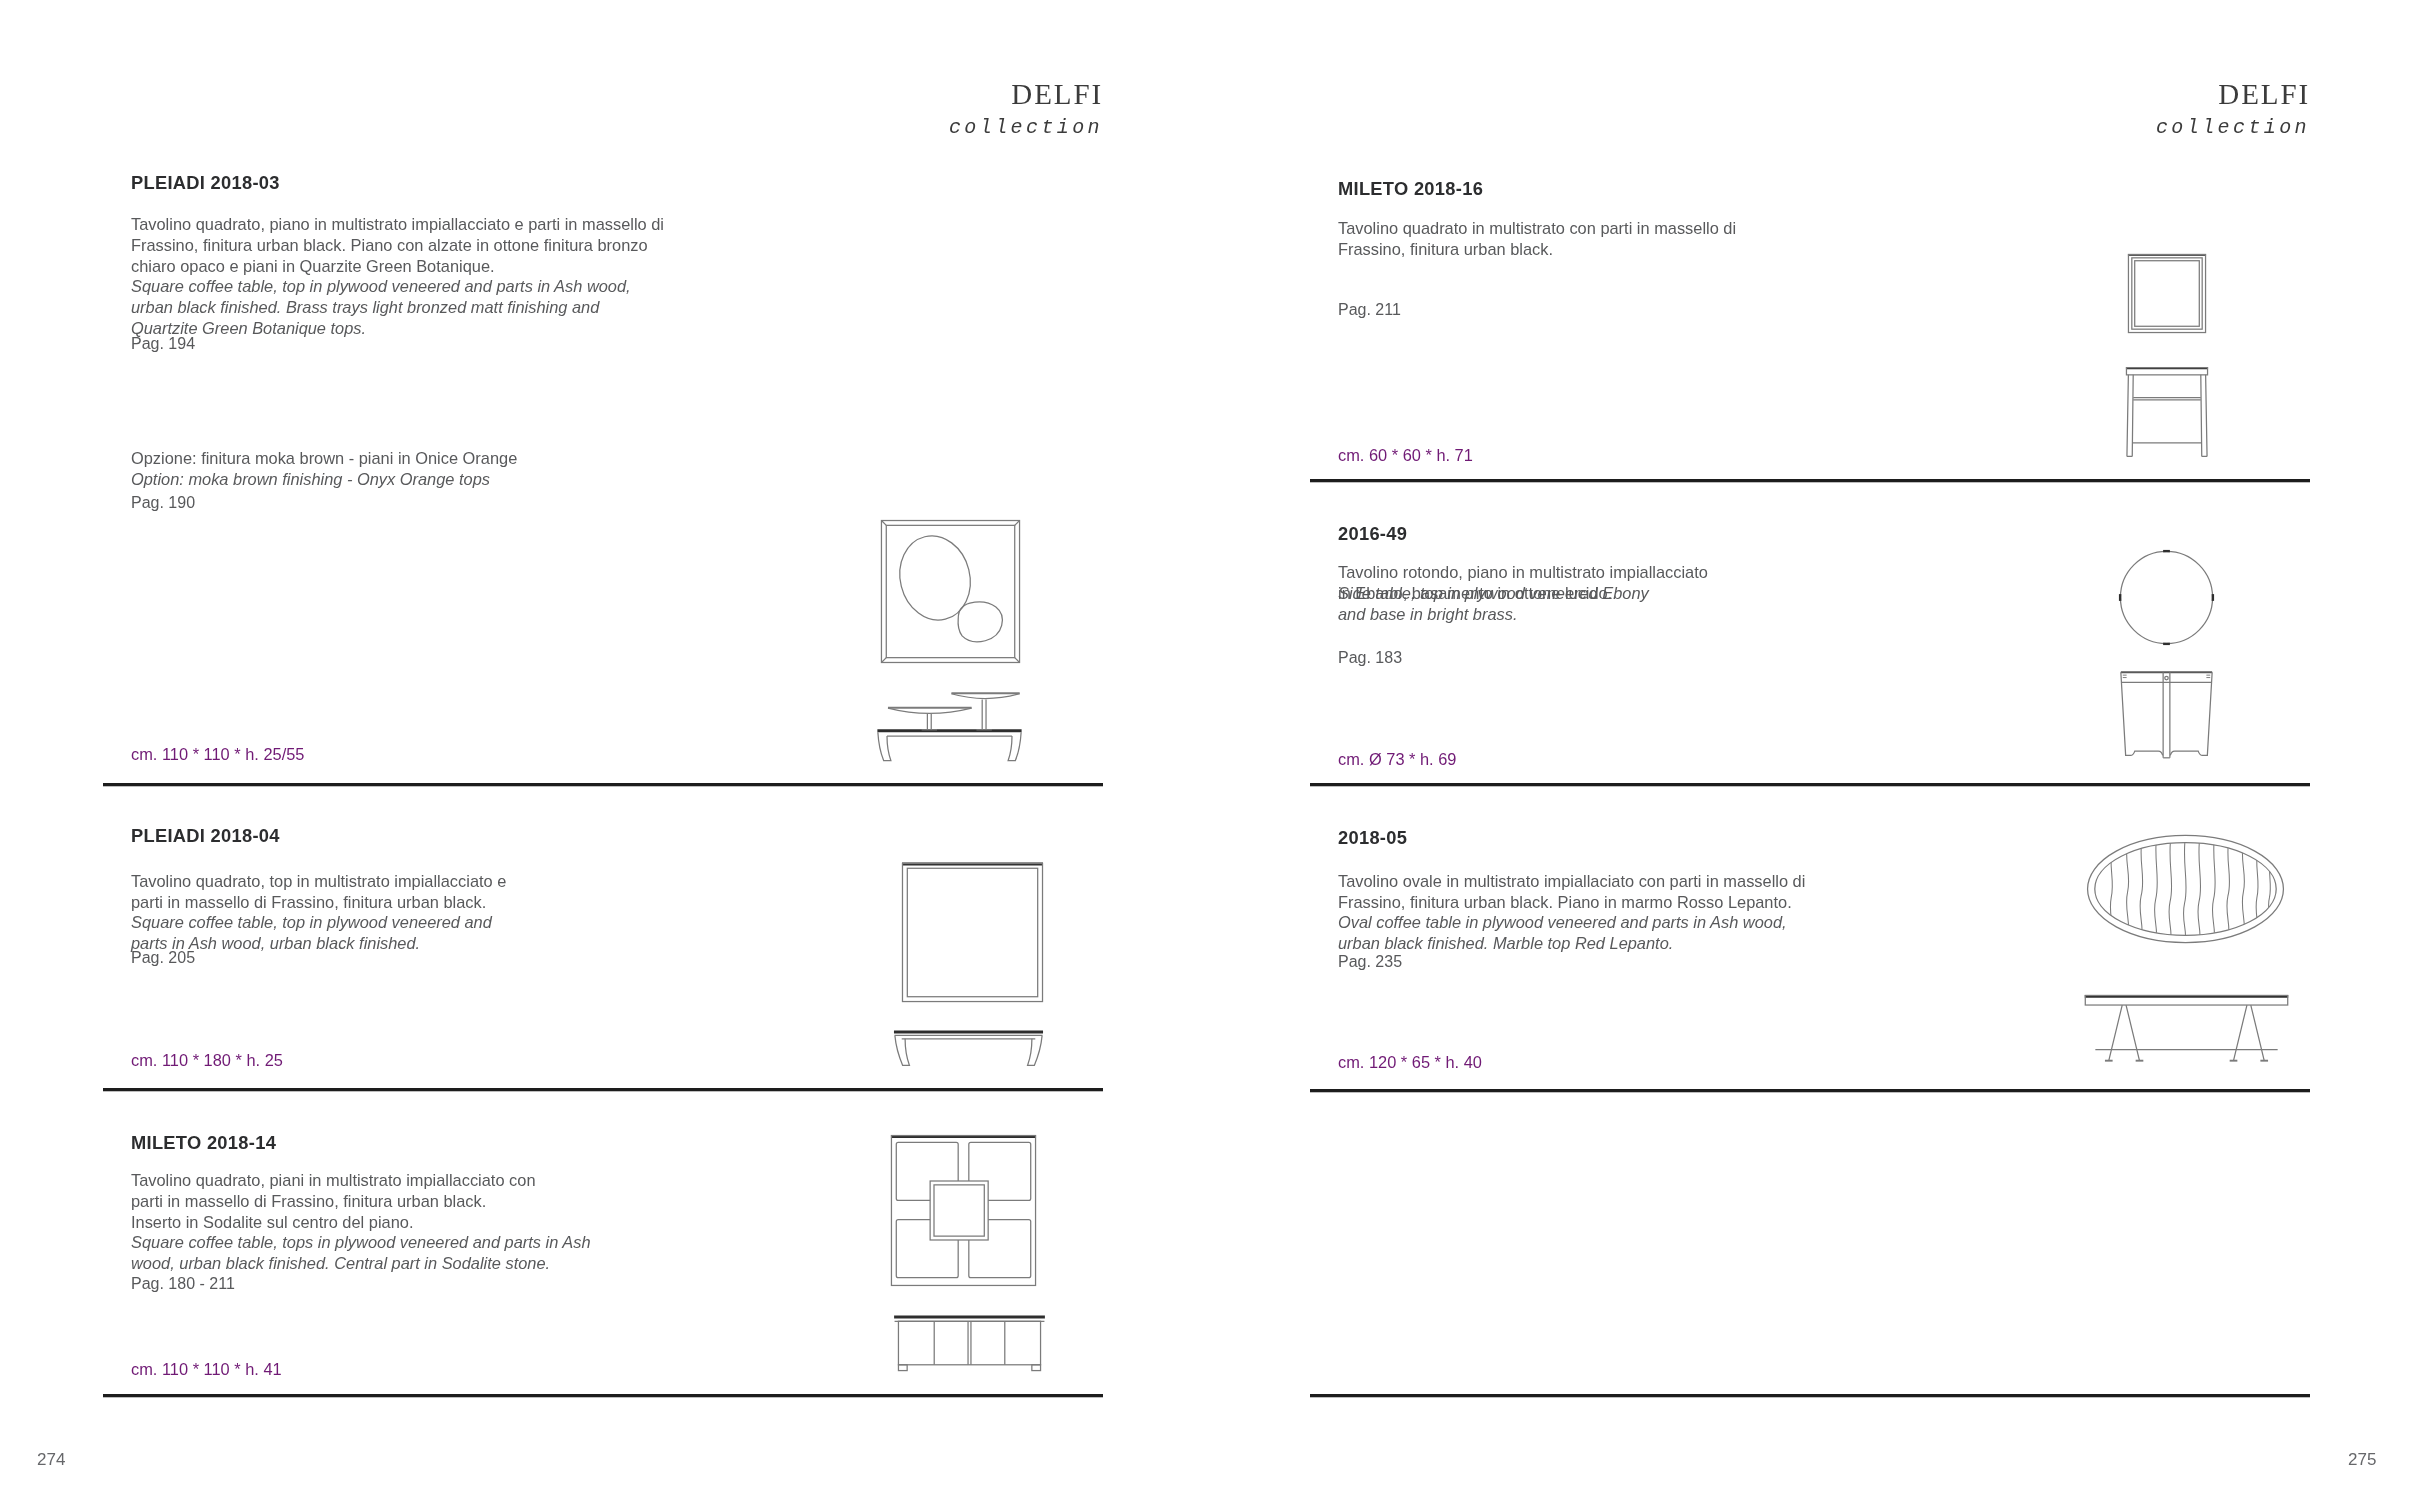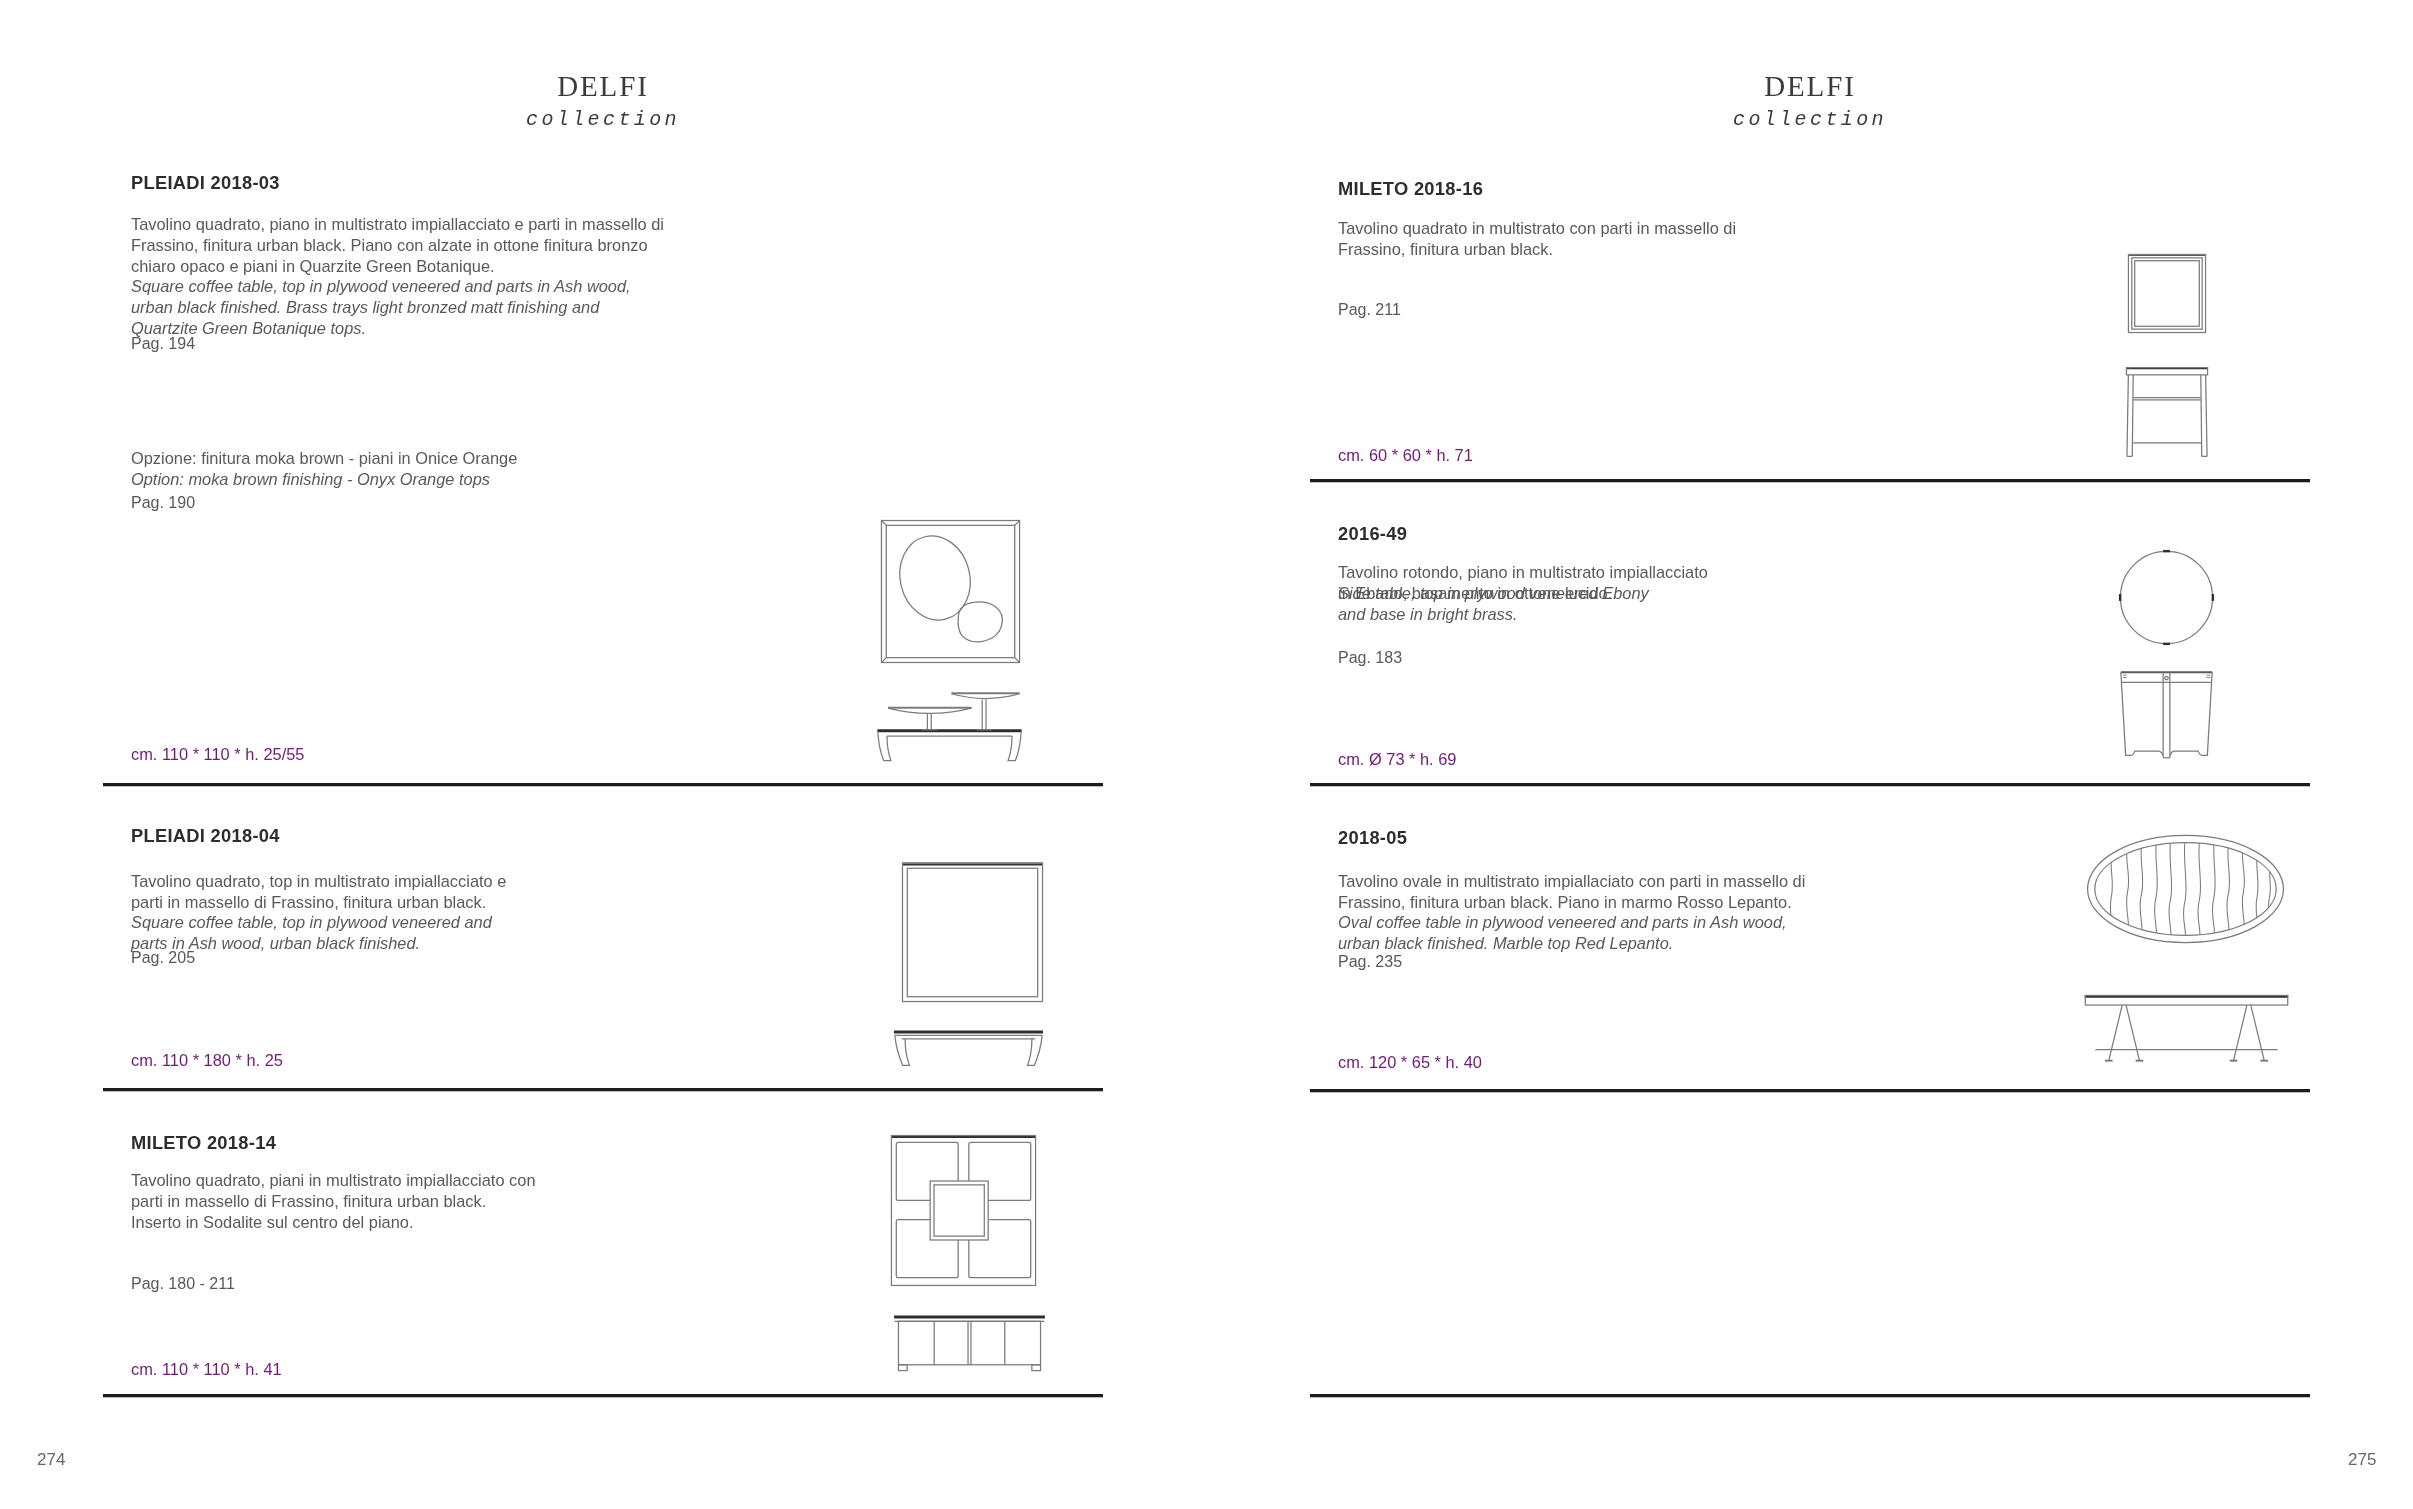--- a/index.html
+++ b/index.html
@@ -2,21 +2,21 @@
 <html><head>
 <meta charset="utf-8">
 <style>
   html,body{margin:0;padding:0}
   body{
     width:2414px;height:1509px;background:#ffffff;position:relative;
     font-family:"Liberation Sans","DejaVu Sans",sans-serif;color:#58595b;
   }
   .sheet{position:absolute;left:0;top:0;width:2414px;height:1509px;background:#fff;overflow:hidden}
   .page{position:absolute;top:0;height:1509px;width:1000px}
-  .hdr{position:absolute;left:0;right:0;top:72px;text-align:center}
+  .hdr{position:absolute;left:0;right:0;top:80px;text-align:right}
   .hdr-title{font-family:"Liberation Serif","DejaVu Serif",serif;font-size:29px;letter-spacing:1.9px;color:#3b3b3b;line-height:1}
   .hdr-sub{font-family:Liberation Mono, monospace;font-style:italic;font-size:20px;letter-spacing:3.4px;color:#3b3b3b;line-height:1;margin-top:8.7px}
   .sec-title{position:absolute;left:28px;font-size:18.3px;font-weight:bold;color:#2c2d2f;letter-spacing:0.3px;white-space:nowrap}
   .txt{position:absolute;left:28px;font-size:16.4px;line-height:21px;white-space:pre-line;color:#58595b}
   .it{font-style:italic}
   .pag{position:absolute;left:28px;font-size:16px;color:#58595b;white-space:nowrap}
   .dims{position:absolute;left:28px;font-size:16.4px;color:#701a75;white-space:nowrap}
   .rule{position:absolute;left:0;right:0;height:2.9px;background:#1d1d1d;border-bottom:1px solid #bdbdbd}
   .pagenum{position:absolute;font-size:17px;color:#66676a}
   .draw{position:absolute}
@@ -107,20 +107,22 @@
           <path d="M154,7 C153,18 150,28 146,37.5 L139,37.5 C142.5,28 143.5,18 143.5,10"></path>
         </g>
       </svg>
     </div>
     <div class="rule" style="top:1088px"></div>
 
     <div class="sec-title" style="top:1132px">MILETO 2018-14</div>
     <div class="txt" style="top:1170px">Tavolino quadrato, piani in multistrato impiallacciato con
 parti in massello di Frassino, finitura urban black.
 Inserto in Sodalite sul centro del piano.</div>
+    <div class="txt it" style="top:1232px">Square coffee table, tops in plywood veneered and parts in Ash
+wood, urban black finished. Central part in Sodalite stone.</div>
     <div class="pag" style="top:1275px">Pag. 180 - 211</div>
     <div class="dims" style="top:1360px">cm. 110 * 110 * h. 41</div>
 
     <div class="draw" style="left:787px;top:1134px">
       <svg width="147" height="153" viewBox="0 0 152 158">
         <g fill="none" stroke="#7b7b7b" stroke-width="1.3">
           <line x1="1" y1="2.5" x2="151" y2="2.5" stroke="#2e2e2e" stroke-width="3"></line>
           <rect x="1.5" y="1.5" width="149" height="155"></rect>
           <rect x="6.5" y="8.5" width="64" height="60" rx="2"></rect>
           <rect x="81.5" y="8.5" width="64" height="60" rx="2"></rect>

